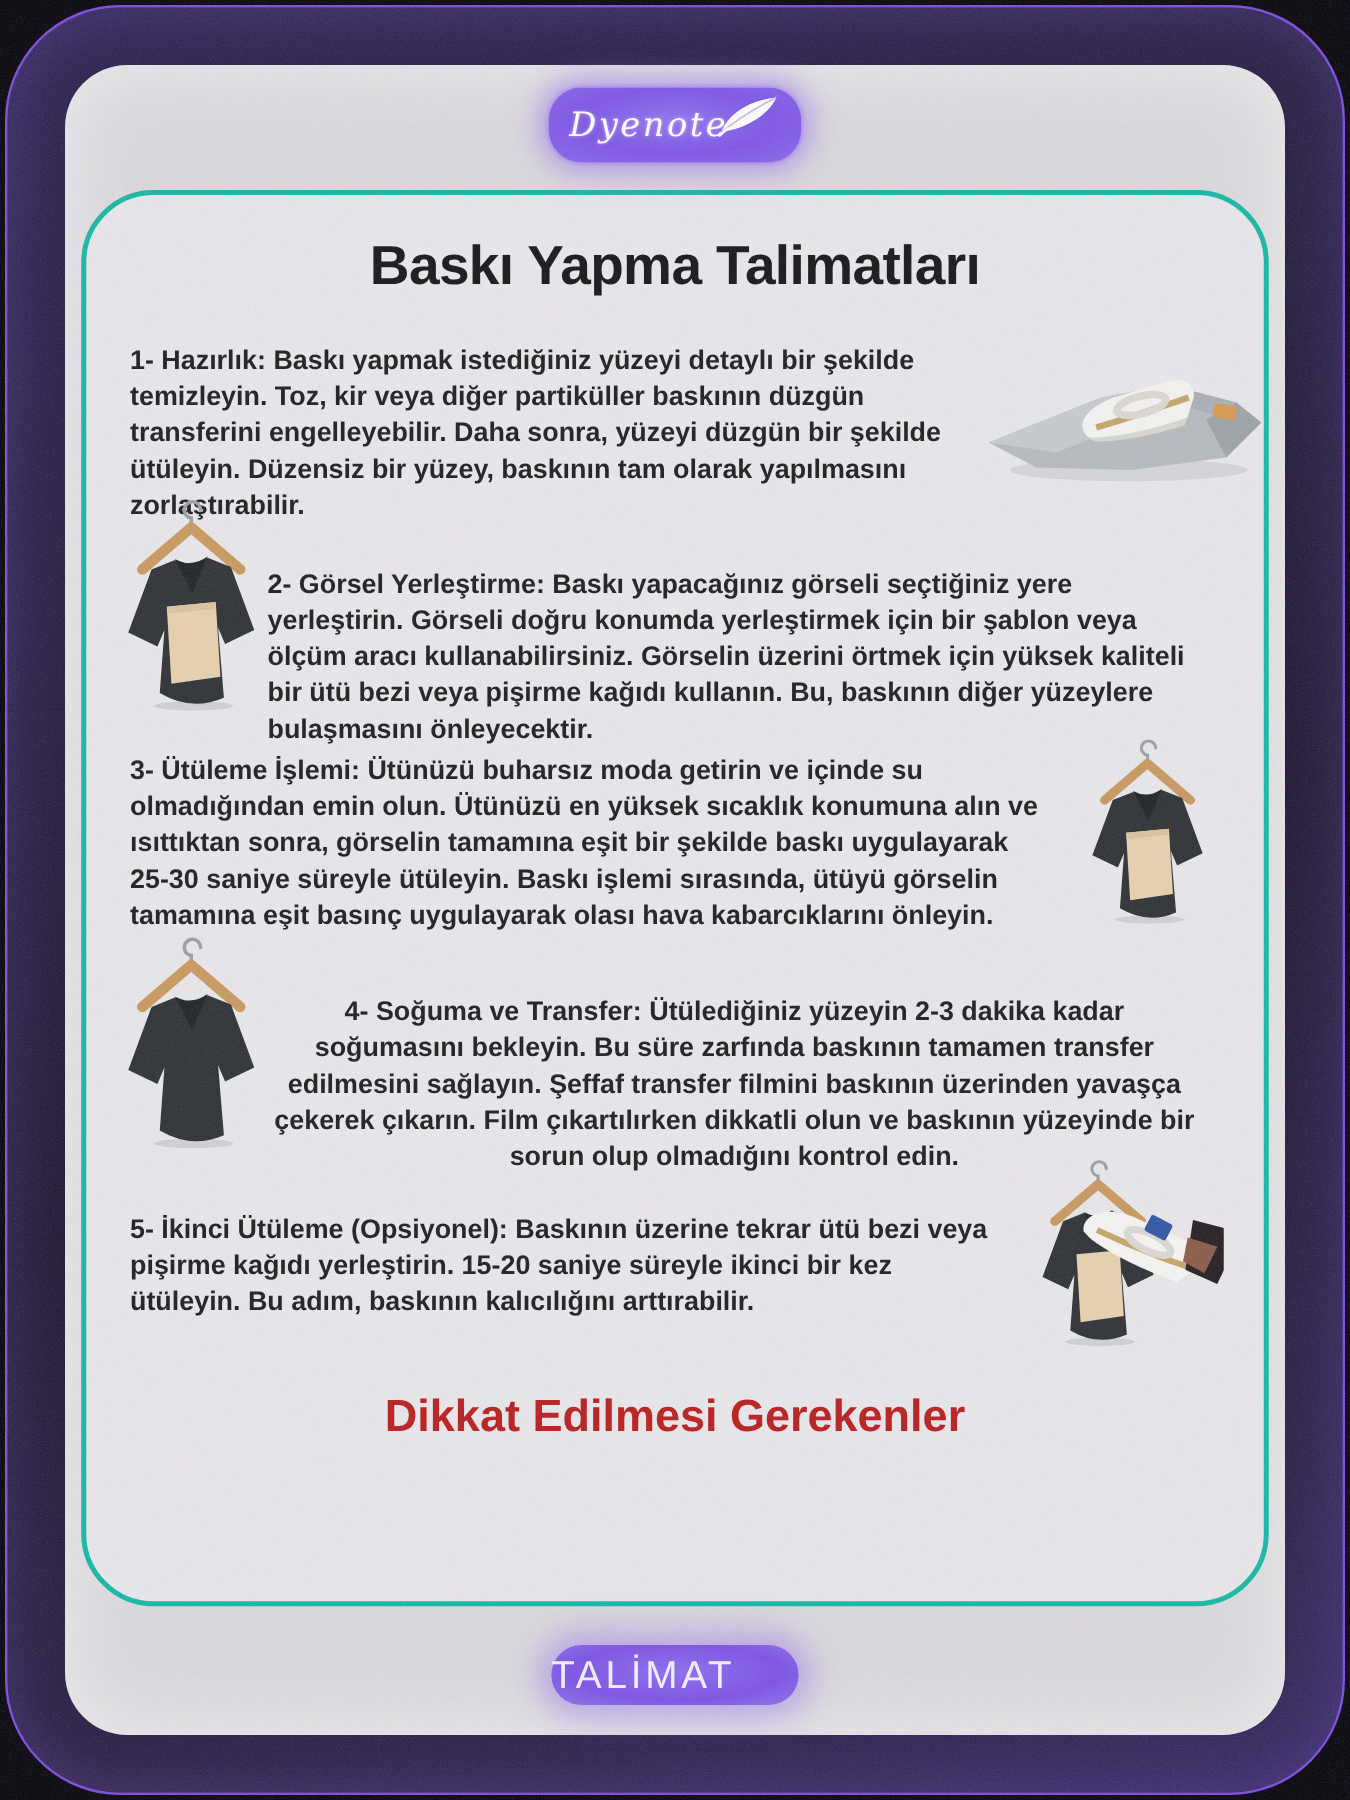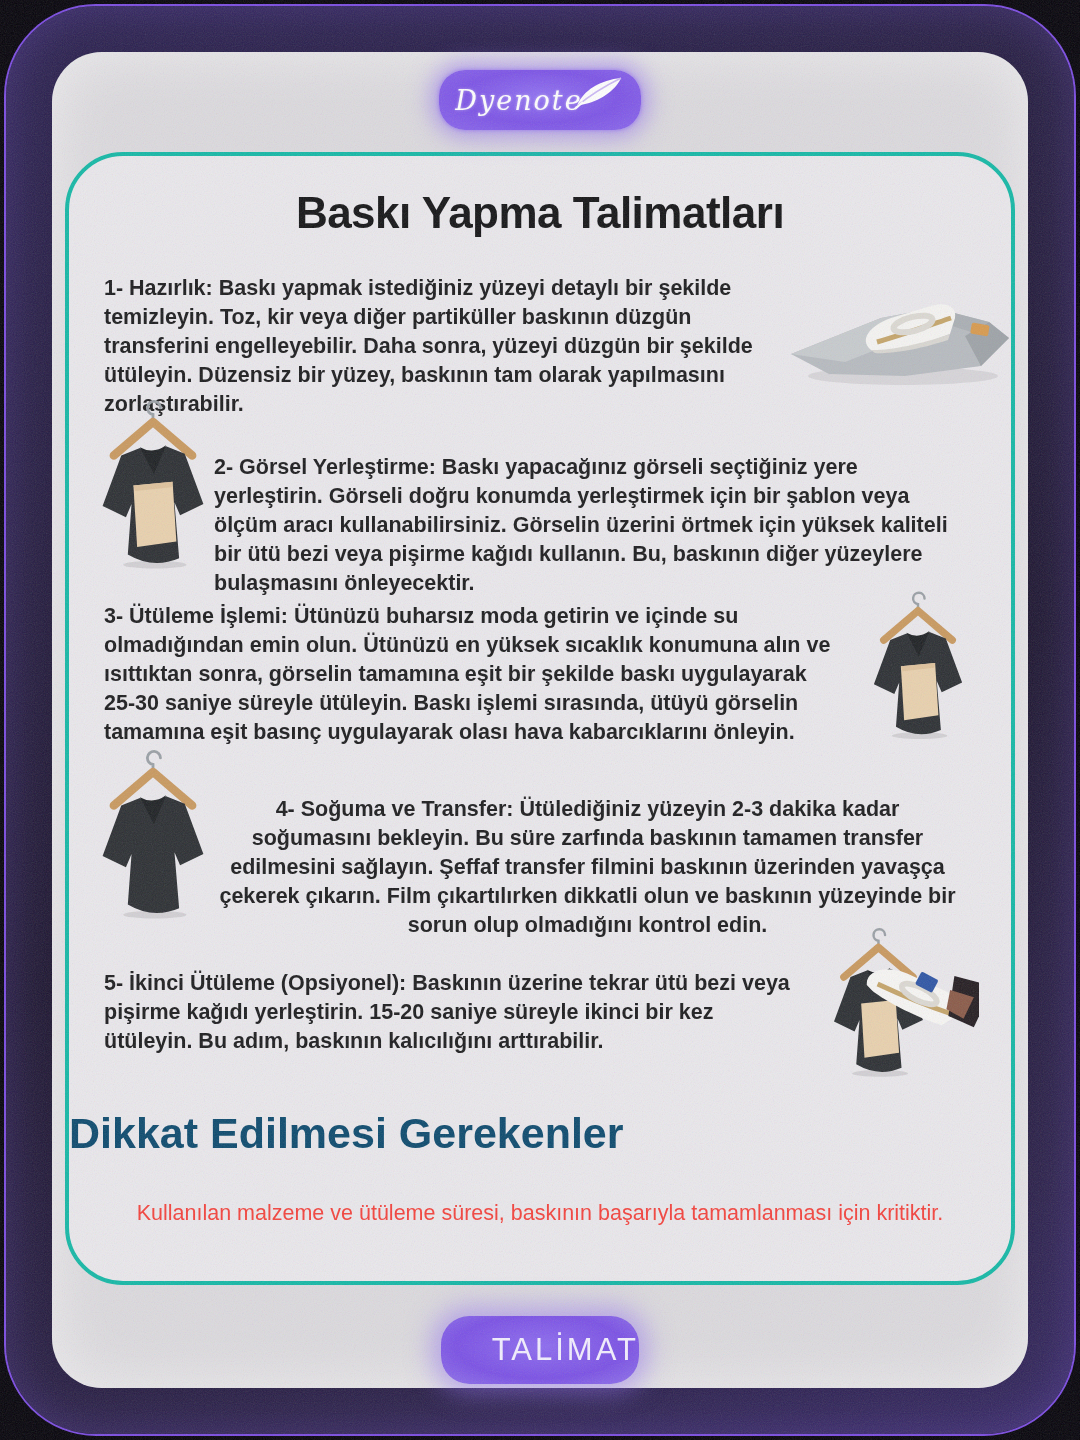--- a/index.html
+++ b/index.html
@@ -55,42 +55,42 @@
   .sec{
     position:relative;margin:0;color:#1c1c1e;
     font-size:21.5px;line-height:29px;font-weight:700;
   }
   .s1{padding:0 245px 0 35px;margin-bottom:34px;}
   .s2{padding:0 50px 0 145px;text-align:left;margin-bottom:4px;}
   .s3{padding:0 170px 0 35px;margin-bottom:48px;}
   .s4{padding:0 50px 0 145px;text-align:center;margin-bottom:29px;}
   .s5{padding:0 205px 0 35px;}
   .warn-title{
-    margin:52px 0 0 0;text-align:left;
-    font-size:43px;line-height:50px;font-weight:700;color:#0c4a6e;
+    margin:52px 0 0 0;text-align:center;
+    font-size:36px;line-height:50px;font-weight:700;color:#b91c1c;
   }
   .warn-note{
     margin:40px 30px 0 30px;text-align:center;color:#f4423c;
     font-size:21.5px;line-height:31px;
   }
   .warn-note span{display:block;}
   
   .ill{position:absolute;pointer-events:none;}
   .ill-iron{left:712px;top:118px;width:238px;height:130px;}
   .ill-shirt-2{left:28px;top:240px;width:112px;height:176px;}
   .ill-shirt-3{left:800px;top:418px;width:98px;height:182px;}
   .ill-shirt-4{left:28px;top:590px;width:112px;height:176px;}
   .ill-shirt-5{left:748px;top:770px;width:162px;height:158px;}
   
   .talimat-pill{
-    position:absolute;left:441px;top:1316px;width:198px;height:68px;
+    position:absolute;left:441px;top:1316px;width:198px;height:48px;
     border-radius:28px;z-index:4;
     background:radial-gradient(ellipse at 50% 45%,#8d6cf0 0%,#7a50e5 60%,#8f72ea 100%);
     box-shadow:0 0 24px 10px rgba(146,112,242,.5);
-    display:flex;align-items:center;justify-content:flex-end;
+    display:flex;align-items:center;justify-content:flex-start;
   }
   .talimat-pill span{
     color:#f3efff;font-size:31px;letter-spacing:3px;font-weight:400;
   }
   .grain{position:absolute;inset:0;z-index:9;pointer-events:none;opacity:.16;}
 </style>
 </head>
 <body>
 
 <div class="page">
@@ -113,21 +113,20 @@
     <h1>Baskı Yapma Talimatları</h1>
 
     <p class="sec s1">1- Hazırlık: Baskı yapmak istediğiniz yüzeyi detaylı bir şekilde temizleyin. Toz, kir veya diğer partiküller baskının düzgün transferini engelleyebilir. Daha sonra, yüzeyi düzgün bir şekilde ütüleyin. Düzensiz bir yüzey, baskının tam olarak yapılmasını zorlaştırabilir.</p>
     <p class="sec s2">2- Görsel Yerleştirme: Baskı yapacağınız görseli seçtiğiniz yere yerleştirin. Görseli doğru konumda yerleştirmek için bir şablon veya ölçüm aracı kullanabilirsiniz. Görselin üzerini örtmek için yüksek kaliteli bir ütü bezi veya pişirme kağıdı kullanın. Bu, baskının diğer yüzeylere bulaşmasını önleyecektir.</p>
     <p class="sec s3">3- Ütüleme İşlemi: Ütünüzü buharsız moda getirin ve içinde su olmadığından emin olun. Ütünüzü en yüksek sıcaklık konumuna alın ve ısıttıktan sonra, görselin tamamına eşit bir şekilde baskı uygulayarak 25-30 saniye süreyle ütüleyin. Baskı işlemi sırasında, ütüyü görselin tamamına eşit basınç uygulayarak olası hava kabarcıklarını önleyin.</p>
     <p class="sec s4">4- Soğuma ve Transfer: Ütülediğiniz yüzeyin 2-3 dakika kadar soğumasını bekleyin. Bu süre zarfında baskının tamamen transfer edilmesini sağlayın. Şeffaf transfer filmini baskının üzerinden yavaşça çekerek çıkarın. Film çıkartılırken dikkatli olun ve baskının yüzeyinde bir sorun olup olmadığını kontrol edin.</p>
     <p class="sec s5">5- İkinci Ütüleme (Opsiyonel): Baskının üzerine tekrar ütü bezi veya pişirme kağıdı yerleştirin. 15-20 saniye süreyle ikinci bir kez ütüleyin. Bu adım, baskının kalıcılığını arttırabilir.</p>
 
     <h2 class="warn-title">Dikkat Edilmesi Gerekenler</h2>
     <p class="warn-note">
-      <span>Kullanılan malzeme ve ütüleme süresi, baskının başarıyla tamamlanması için kritiktir.</span>
     </p>
 
     <svg class="ill ill-iron" viewBox="0 0 230 130">
       <ellipse cx="118" cy="102" rx="95" ry="9" fill="rgba(0,0,0,.08)"></ellipse>
       <polygon points="6,80 96,44 150,34 204,48 224,64 196,92 120,102 44,100" fill="#b7bbc0"></polygon>
       <polygon points="6,80 96,44 150,34 126,62 60,88" fill="#c7cbce"></polygon>
       <polygon points="204,48 224,64 196,92 180,62" fill="#9ea3a8"></polygon>
       <polygon points="150,34 204,48 186,58 148,46" fill="#aaafb4"></polygon>
       <rect x="186" y="50" width="18" height="11" rx="2" fill="#d89a4e" transform="rotate(10 195 55)"></rect>
       <path d="M86,76 C74,66 84,52 106,44 L146,32 C162,27 172,33 170,44 L165,60 C132,73 103,78 92,78 Z" fill="#f5f4f2"></path>

